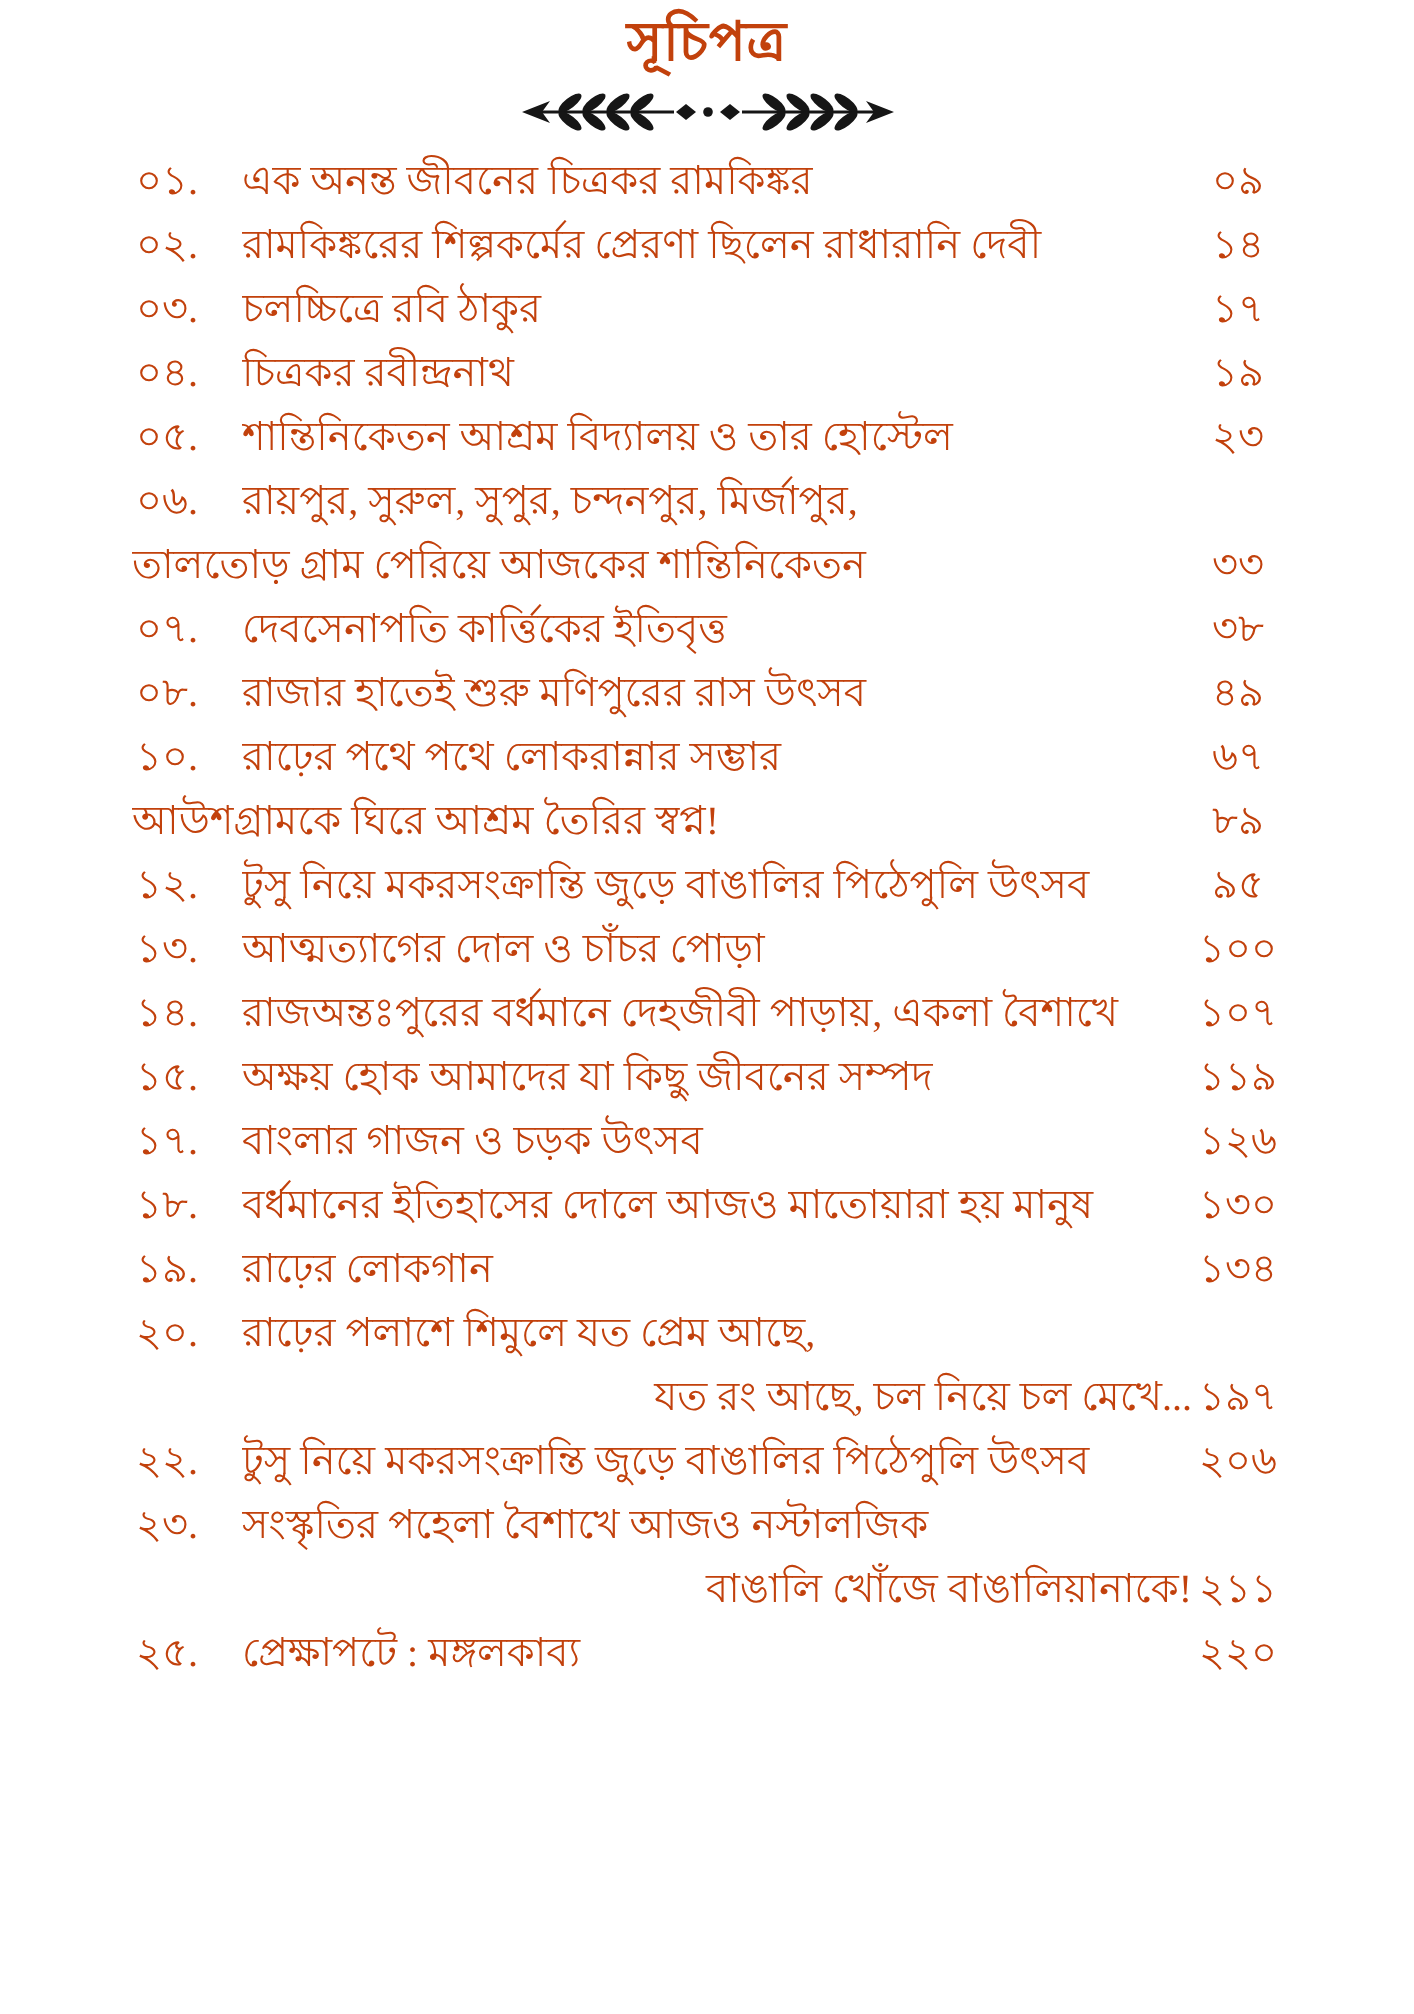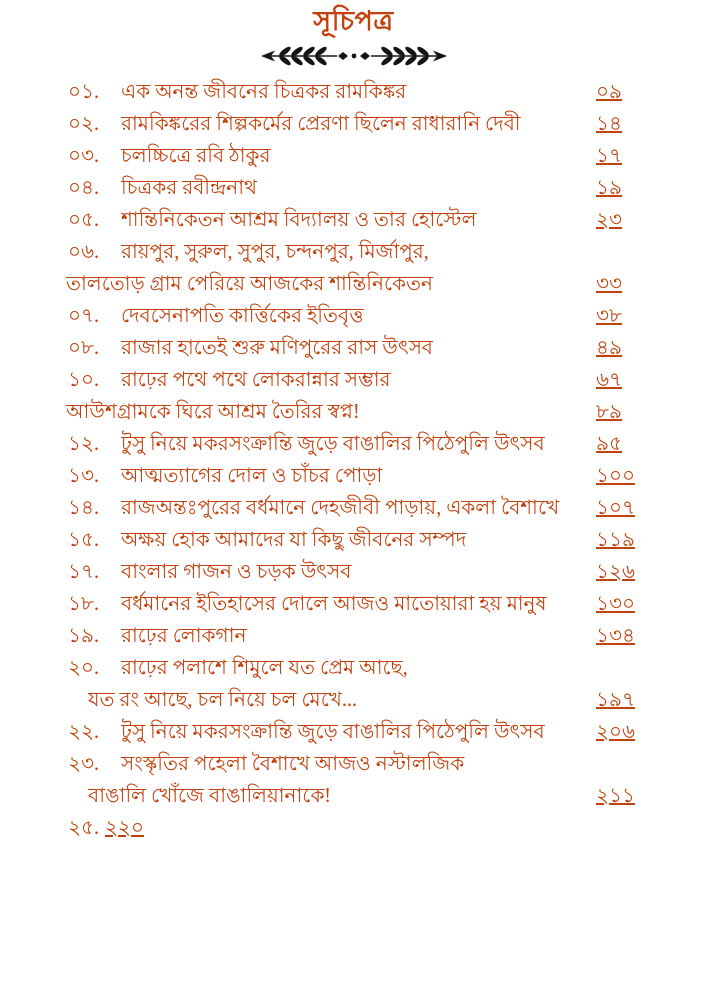--- a/index.html
+++ b/index.html
@@ -50,25 +50,24 @@
     flex: 0 0 37px;
     margin-left: 32px;
   }
   .row .txt {
     flex: 1 1 auto;
     overflow: hidden;
     margin-left: 16px;
   }
   .row .pg {
     flex: 0 0 46px;
-    text-align: left;
-    text-decoration: underline;
+    text-align: center;
   }
   .row.flush .txt { margin-left: 30px; }
-  .row.hang .txt { margin-left: 52px; }
+  .row.hang .txt { margin-left: 52px; text-align: right; }
 </style>
 </head>
 <body>
 
 <div class="page">
 
   <h1 class="title">সূচিপত্র</h1>
 
   <div class="ornament">
     <svg width="190" height="26" viewBox="0 0 190 26" xmlns="http://www.w3.org/2000/svg" aria-hidden="true">
@@ -229,17 +228,18 @@
 
   <div class="row hang">
 
     <span class="txt">বাঙালি খোঁজে বাঙালিয়ানাকে!</span>
     <span class="pg">২১১</span>
   </div>
 
 
   <div class="row item">
     <span class="num">২৫.</span>
+    <span class="txt">প্রেক্ষাপটে : মঙ্গলকাব্য</span>
     <span class="pg">২২০</span>
   </div>
 </div>
 
 </div>
 
 </body></html>

